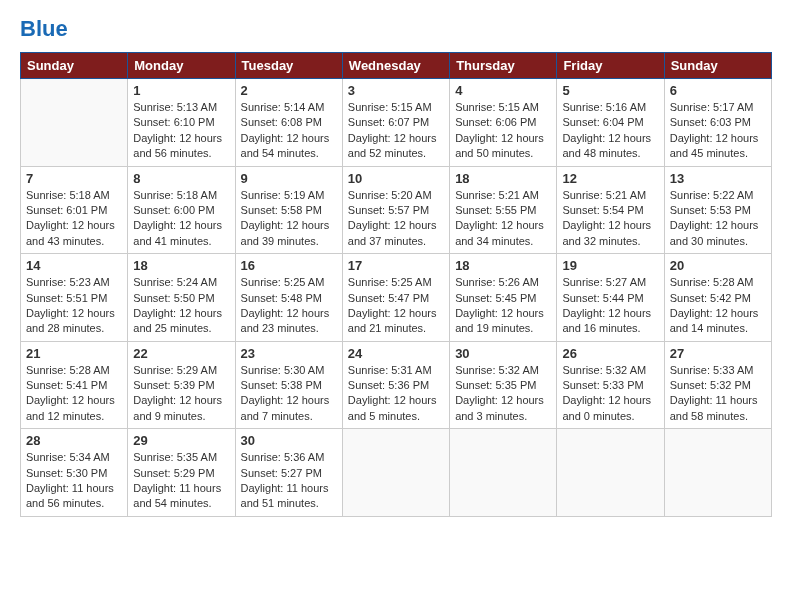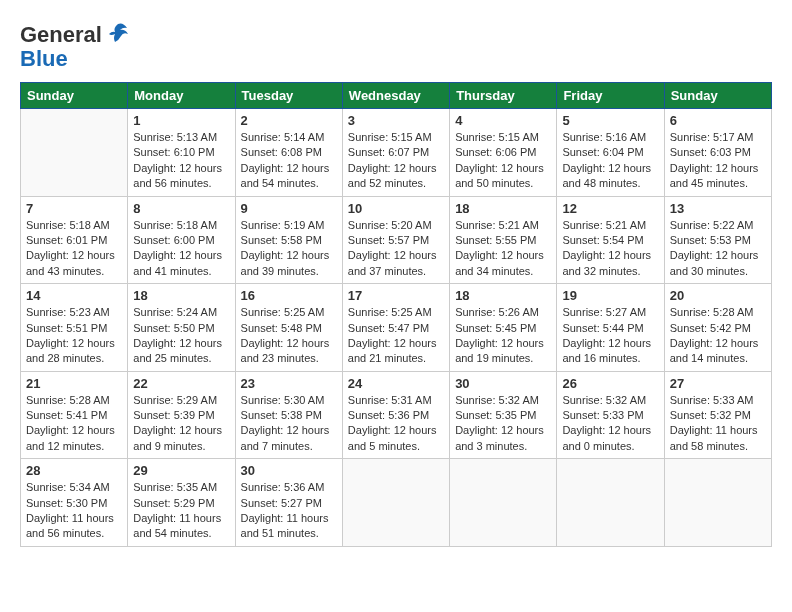--- a/index.html
+++ b/index.html
@@ -47,21 +47,21 @@
     .location {
       font-size: 15px;
       color: #555;
     }
     .calendar {
       width: 100%;
       border-collapse: collapse;
       font-size: 11px;
     }
     .calendar th {
-      background: #15803d;
+      background: #7f1d1d;
       color: #fff;
       text-align: left;
       padding: 5px 6px;
       font-size: 13px;
       font-weight: bold;
       border: 1px solid #1a5499;
     }
     .calendar td {
       border: 1px solid #ccc;
       vertical-align: top;
@@ -83,28 +83,20 @@
     }
     .empty-cell {
       background: #f9f9f9;
     }
   </style>
 </head>
 <body>
 
 <div class="header">
   <div class="logo">
-    <div class="logo-text">
-      <span class="logo-general">General</span>
-      <span style="margin-left:3px;">
-        <svg width="26" height="26" viewBox="0 0 26 26">
-          <path d="M13 4 Q18 2 22 8 Q18 7 15 10 Q20 9 23 14 Q18 12 16 16 Q14 20 10 22 Q8 18 10 14 Q6 16 4 14 Q7 11 10 12 Q8 8 13 4Z" fill="#1a6ab5"></path>
-        </svg>
-      </span>
-    </div>
     <div class="logo-underline">Blue</div>
   </div>
   <div class="title-block">
     <div class="month-title"></div>
     <div class="location"></div>
   </div>
 </div>
 
 <table class="calendar">
   <thead>

